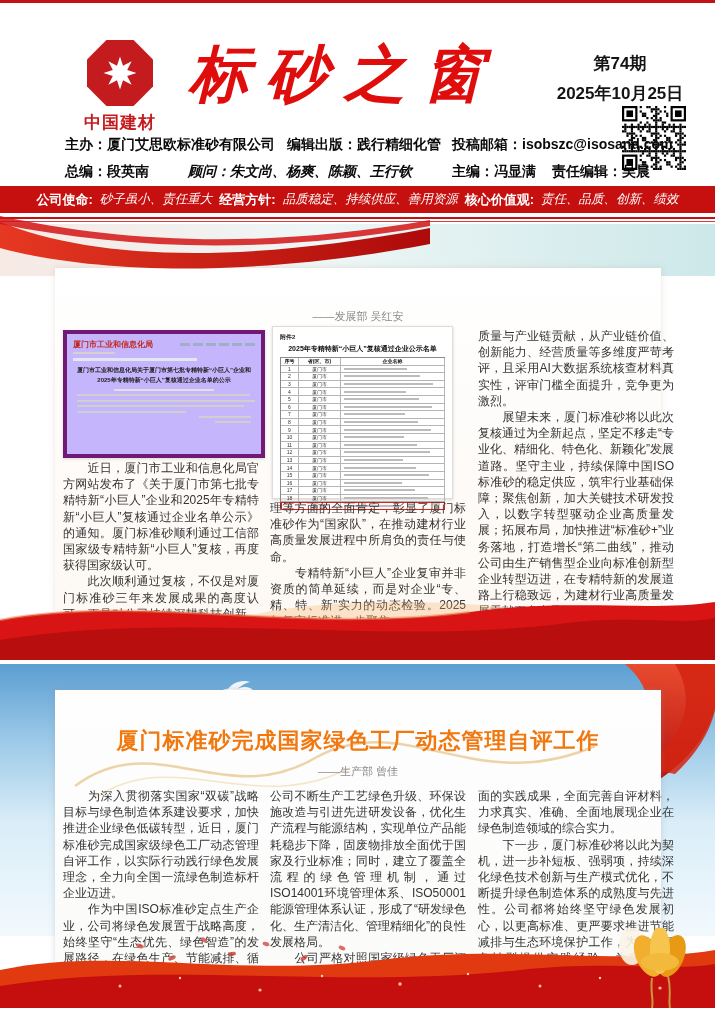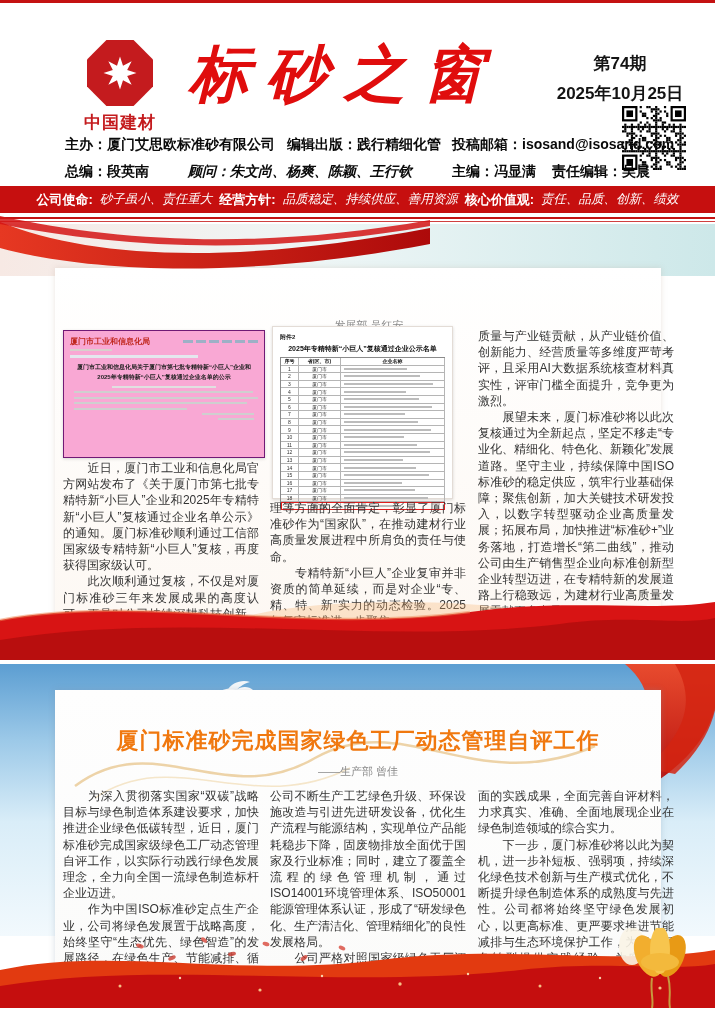--- a/index.html
+++ b/index.html
@@ -33,31 +33,31 @@
   .s1-sky{position:absolute;left:0;top:224px;width:715px;height:52px;
       background:linear-gradient(90deg,#f7e9e4,#eef6f6 45%,#cde8e9);}
   .card1{position:absolute;left:55px;top:268px;width:606px;height:364px;z-index:2;
       background:linear-gradient(180deg,#ffffff,#fdf8f3);box-shadow:0 0 6px rgba(180,150,130,.25);}
   .r1top{position:absolute;left:0;top:214px;width:430px;height:58px;z-index:4;}
   .r1bot{position:absolute;left:0;top:590px;width:715px;height:70px;z-index:5;}
   .a-title{position:absolute;left:55px;width:606px;text-align:center;font-size:21px;font-weight:900;
       color:#f0780f;letter-spacing:1px;z-index:3;white-space:nowrap;}
   .t1{top:276px;} .t2{top:726px;font-size:22px;}
   .a-byline{position:absolute;left:55px;width:606px;text-align:center;font-size:11px;color:#8a8a8a;z-index:3;}
-  .b1{top:318px;} .b2{top:764px;}
+  .b1{top:309px;} .b2{top:764px;}
 
   .col{position:absolute;width:196px;font-size:12px;line-height:16.2px;color:#333;
       text-align:justify;z-index:3;}
   .col p{margin:0;}
   .a1c1{left:63px;top:460px;} .a1c2{left:270px;top:500px;} .a1c3{left:478px;top:328px;}
   .a2c1{left:63px;top:788px;} .a2c2{left:270px;top:788px;} .a2c3{left:478px;top:788px;}
 
   
-  .web{position:absolute;left:63px;top:330px;width:202px;height:128px;background:#f9a8d4;
-      border:1px solid #701a75;box-shadow:0 1px 3px rgba(0,0,0,.15);padding:5px 6px;box-sizing:border-box;z-index:3;}
+  .web{position:absolute;left:63px;top:330px;width:202px;height:128px;background:#c4b5fd;
+      border:4px solid #701a75;box-shadow:0 1px 3px rgba(0,0,0,.15);padding:5px 6px;box-sizing:border-box;z-index:3;}
   .web-head{display:flex;align-items:center;gap:4px;}
   .web-site{color:#c0261c;font-weight:bold;font-size:8px;white-space:nowrap;}
   .web-nav{display:flex;gap:3px;margin-left:auto;}
   .web-nav i{width:10px;height:3px;background:#9db0c6;display:block;}
   .web-sub{width:42px;height:2px;background:#d8d0cc;margin-top:2px;}
   .web-crumb{height:3px;background:#e4e8ee;margin:4px 0 5px;width:68%;}
   .web-title{font-size:6px;font-weight:bold;color:#222;text-align:center;line-height:1.6;margin:2px 2px 3px;}
   .web-line{height:2px;background:#cfcfcf;margin:3.5px 4px;}
   .web-sign{height:2px;background:#cfcfcf;width:52px;margin:3.5px 4px 0 auto;}
   .web-sign2{height:2px;background:#cfcfcf;width:36px;margin:3px 4px 0 auto;}
@@ -389,21 +389,21 @@
       <rect x="28" y="17" width="1" height="1" fill="#000"></rect>
       <rect x="28" y="20" width="1" height="1" fill="#000"></rect>
       <rect x="28" y="24" width="1" height="1" fill="#000"></rect>
       <rect x="28" y="27" width="1" height="1" fill="#000"></rect>
       <rect x="28" y="28" width="1" height="1" fill="#000"></rect>
     </svg>
   <div class="qr-caption">公司微信公众号</div>
 
   <span class="info i11">主办：厦门艾思欧标准砂有限公司</span>
   <span class="info i12">编辑出版：践行精细化管</span>
-  <span class="info i13">投稿邮箱：isosand@isosand.com</span>
+  <span class="info i13">投稿邮箱：isobszc@isosand.com</span>
   <span class="info i21">总编：段英南</span>
   <span class="info i22">顾问：朱文尚、杨爽、陈颖、王行钦</span>
   <span class="info i23">主编：冯显满</span>
   <span class="info i24">责任编辑：吴晨</span>
 
   <div class="banner">
     <span class="lbl">公司使命:</span>
     <span class="val">砂子虽小、责任重大</span>
     <span class="lbl">经营方针:</span>
     <span class="val">品质稳定、持续供应、善用资源</span>

